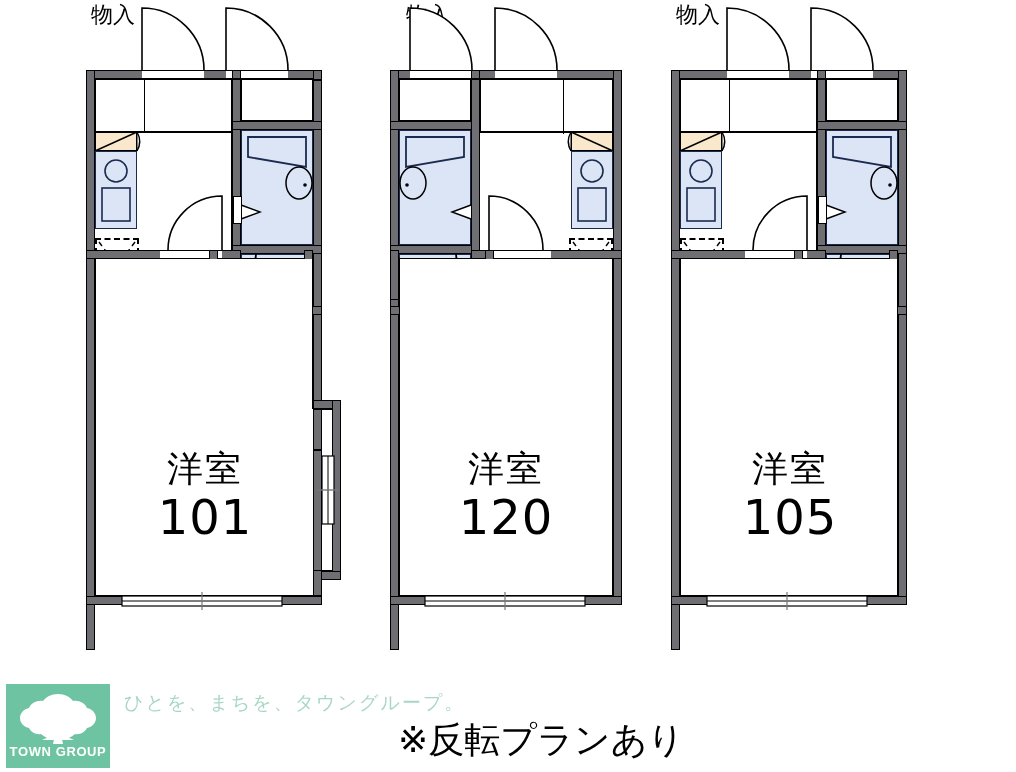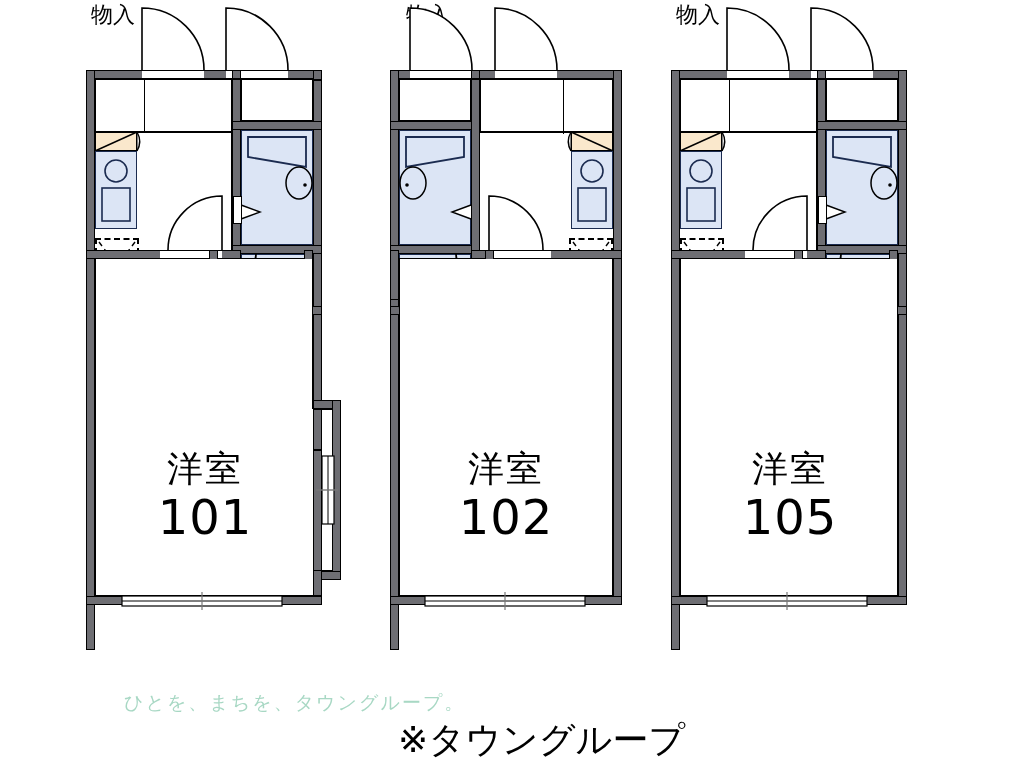--- a/index.html
+++ b/index.html
@@ -253,21 +253,21 @@
     <div class="thinline" style="left:227px;top:259px;width:1px;height:337px;"></div>
     <div class="thinline" style="left:14px;top:595px;width:214px;height:1px;"></div>
 
     <svg class="ov" width="270" height="680">
       <rect x="40" y="596" width="160" height="10" fill="#fff" stroke="#000" stroke-width="1.2"></rect>
       <line x1="40" y1="601" x2="200" y2="601" stroke="#000" stroke-width="1"></line>
       <line x1="120" y1="592" x2="120" y2="610" stroke="#777" stroke-width="1.2"></line>
     </svg>
 
     <div class="label roomlabel" style="left:31px;top:450px;width:180px;">洋室</div>
-    <div class="label roomnum" style="left:31px;top:492px;width:180px;">102</div>
+    <div class="label roomnum" style="left:31px;top:492px;width:180px;">120</div>
   </div>
 
   <div class="unit u3">
 
     <svg class="ov" width="270" height="110">
       <path d="M 72 70 L 72 8 A 62 62 0 0 1 134 70" fill="#fff" stroke="#000" stroke-width="1.6"></path>
       <path d="M 156 70 L 156 8 A 62 62 0 0 1 218 70" fill="#fff" stroke="#000" stroke-width="1.6"></path>
     </svg>
 
     <div class="wall" style="left:16px;top:70px;width:236px;height:9px;"></div>
@@ -356,17 +356,25 @@
       <rect x="52" y="596" width="160" height="10" fill="#fff" stroke="#000" stroke-width="1.2"></rect>
       <line x1="52" y1="601" x2="212" y2="601" stroke="#000" stroke-width="1"></line>
       <line x1="132" y1="592" x2="132" y2="610" stroke="#777" stroke-width="1.2"></line>
     </svg>
 
     <div class="label roomlabel" style="left:45px;top:450px;width:180px;">洋室</div>
     <div class="label roomnum" style="left:45px;top:492px;width:180px;">105</div>
   </div>
 
   <div id="footer">
+    <div id="logo-badge">
+      <svg class="tw" viewBox="0 0 104 56">
+        <path fill="#ffffff" d="M52 6c-7 0-12 3-15 7-6-1-12 2-14 7-5 1-9 5-9 10 0 5 4 9 9 10 2 4 7 7 12 6 3 3 8 5 13 5l-1 5h10l-1-5c5 0 10-2 13-5 5 1 10-2 12-6 5-1 9-5 9-10 0-5-4-9-9-10-2-5-8-8-14-7-3-4-8-7-15-7z"></path>
+        <path fill="#ffffff" d="M49 38h6v13h-6z"></path>
+        <path fill="#ffffff" d="M36 52c6-3 12-4 16-4s10 1 16 4z"></path>
+      </svg>
+      <div class="tg">TOWN GROUP</div>
+    </div>
     <div id="tagline">ひとを、まちを、タウングループ。</div>
-    <div id="note">※タウングループ</div>
+    <div id="note">※反転プランあり</div>
   </div>
 
 </div>
 
 </body></html>

